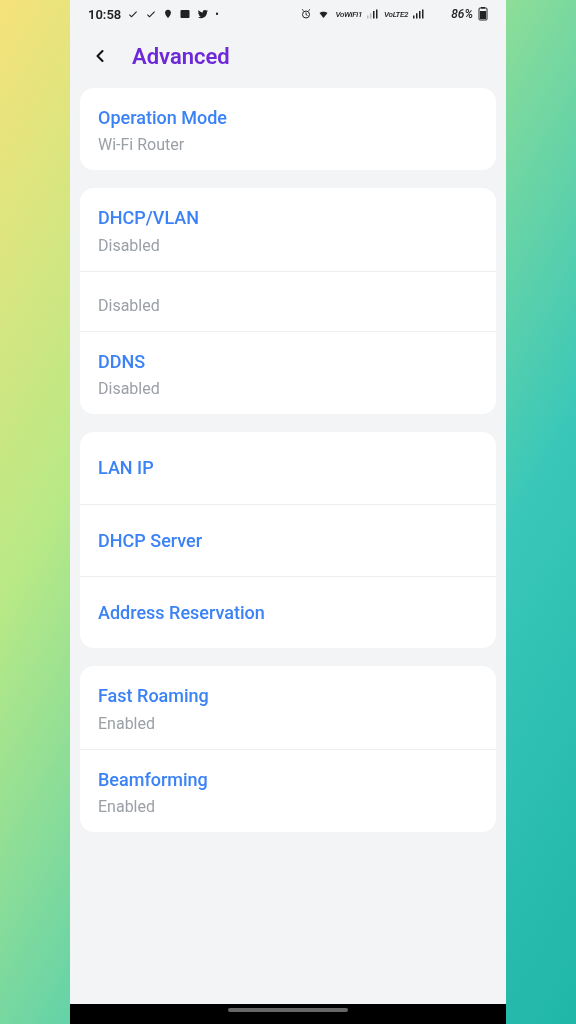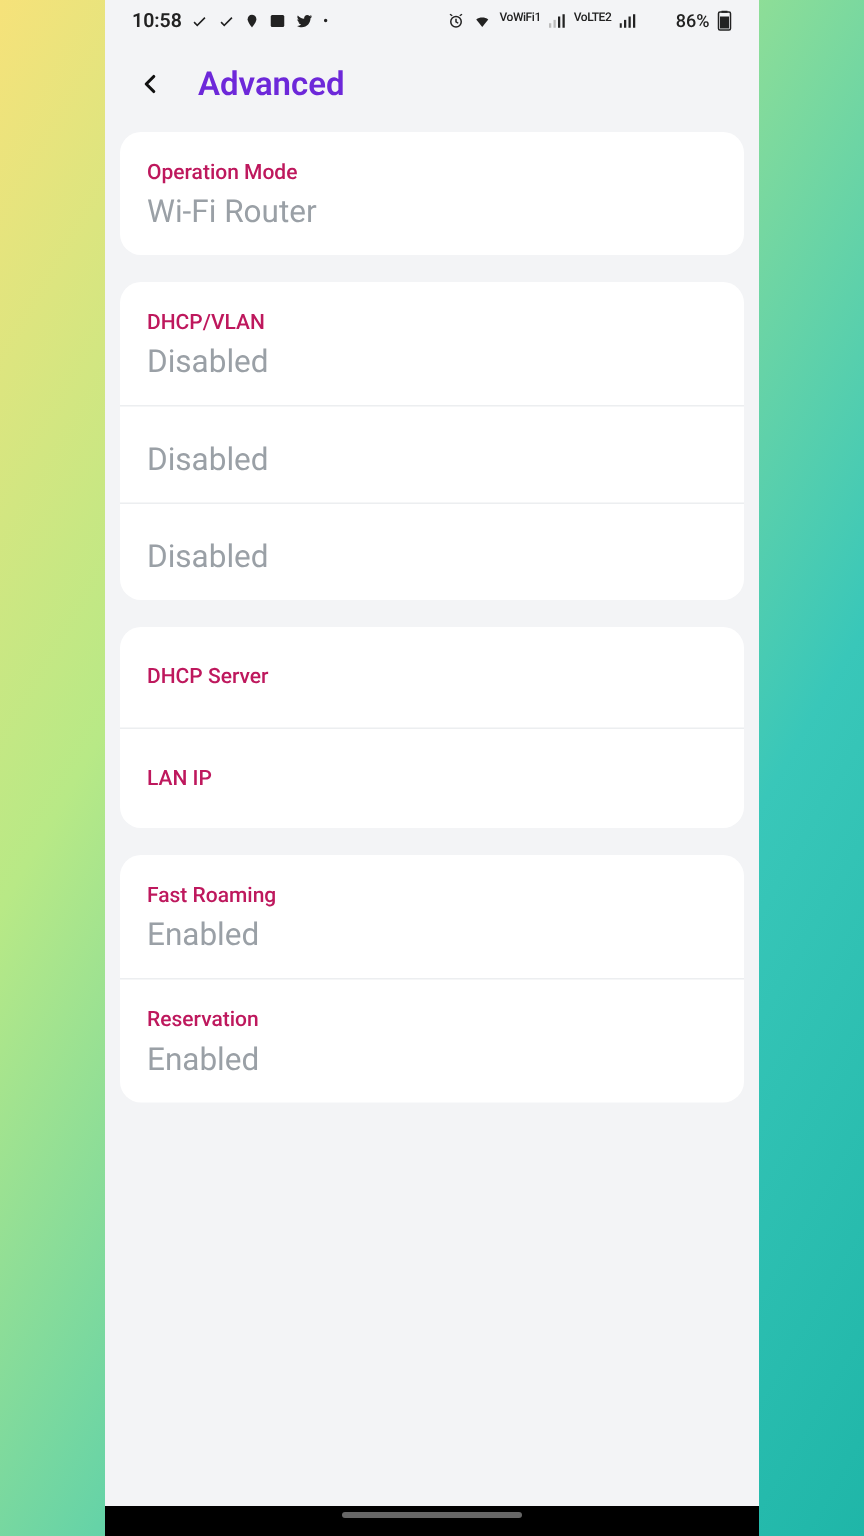--- a/index.html
+++ b/index.html
@@ -11,34 +11,34 @@
   }
   .phone {
     width: 436px; height: 1024px; background: #f3f4f6; position: relative;
     display: flex; flex-direction: column;
   }
   .statusbar {
     height: 28px; display: flex; justify-content: space-between; align-items: center;
     padding: 0 18px; font-size: 12px; color: #222; font-weight: 500;
   }
   .sb-left { display: flex; align-items: center; gap: 6px; }
-  .sb-right { display: flex; gap: 5px; }
+  .sb-right { display: flex; align-items: center; gap: 5px; font-style: italic; }
   .sb-time { font-weight: 600; font-size: 13px; }
   .sb-icon { display: inline-flex; align-items: center; }
   .header {
     display: flex; align-items: center; gap: 18px; padding: 14px 18px 18px 16px;
   }
   .back-btn { width: 28px; height: 28px; display: flex; align-items: center; justify-content: center; }
   .title { font-size: 22px; font-weight: 600; color: #6d28d9; }
   .content { flex: 1; overflow-y: auto; padding: 0 10px 8px 10px; }
   .card { background: #fff; border-radius: 14px; margin-bottom: 18px; overflow: hidden; }
   .row { padding: 18px 18px 16px 18px; }
   .row + .row { border-top: 1px solid #eceef0; }
-  .row-title { font-size: 14px; font-weight: 500; color: #be185d; line-height: 1.3; }
-  .row-sub { font-size: 21px; color: #9aa0a6; margin-top: 6px; }
+  .row-title { font-size: 18px; font-weight: 500; color: #3b82f6; line-height: 1.3; }
+  .row-sub { font-size: 16px; color: #9aa0a6; margin-top: 6px; }
   .row.tall { padding: 24px 18px; }
   .bottombar {
     height: 20px; background: #000; display: flex; align-items: flex-start; justify-content: center;
   }
   .nav-pill { width: 120px; height: 4px; background: #666; border-radius: 2px; margin-top: 4px; }
   .sb-mini { font-size: 8px; letter-spacing: -0.3px; }
 </style>
 </head>
 <body>
 
@@ -137,40 +137,44 @@
 
       <div class="card">
         <div class="row">
           <div class="row-title">DHCP/VLAN</div>
           <div class="row-sub">Disabled</div>
         </div>
         <div class="row">
           <div class="row-sub">Disabled</div>
         </div>
         <div class="row">
+          <div class="row-title">DDNS</div>
           <div class="row-sub">Disabled</div>
         </div>
       </div>
 
       <div class="card">
         <div class="row tall">
+          <div class="row-title">LAN IP</div>
+        </div>
+        <div class="row tall">
           <div class="row-title">DHCP Server</div>
         </div>
         <div class="row tall">
-          <div class="row-title">LAN IP</div>
+          <div class="row-title">Address Reservation</div>
         </div>
       </div>
 
       <div class="card">
         <div class="row">
           <div class="row-title">Fast Roaming</div>
           <div class="row-sub">Enabled</div>
         </div>
         <div class="row">
-          <div class="row-title">Reservation</div>
+          <div class="row-title">Beamforming</div>
           <div class="row-sub">Enabled</div>
         </div>
       </div>
 
     </div>
 
     <div class="bottombar">
       <div class="nav-pill"></div>
     </div>
 

